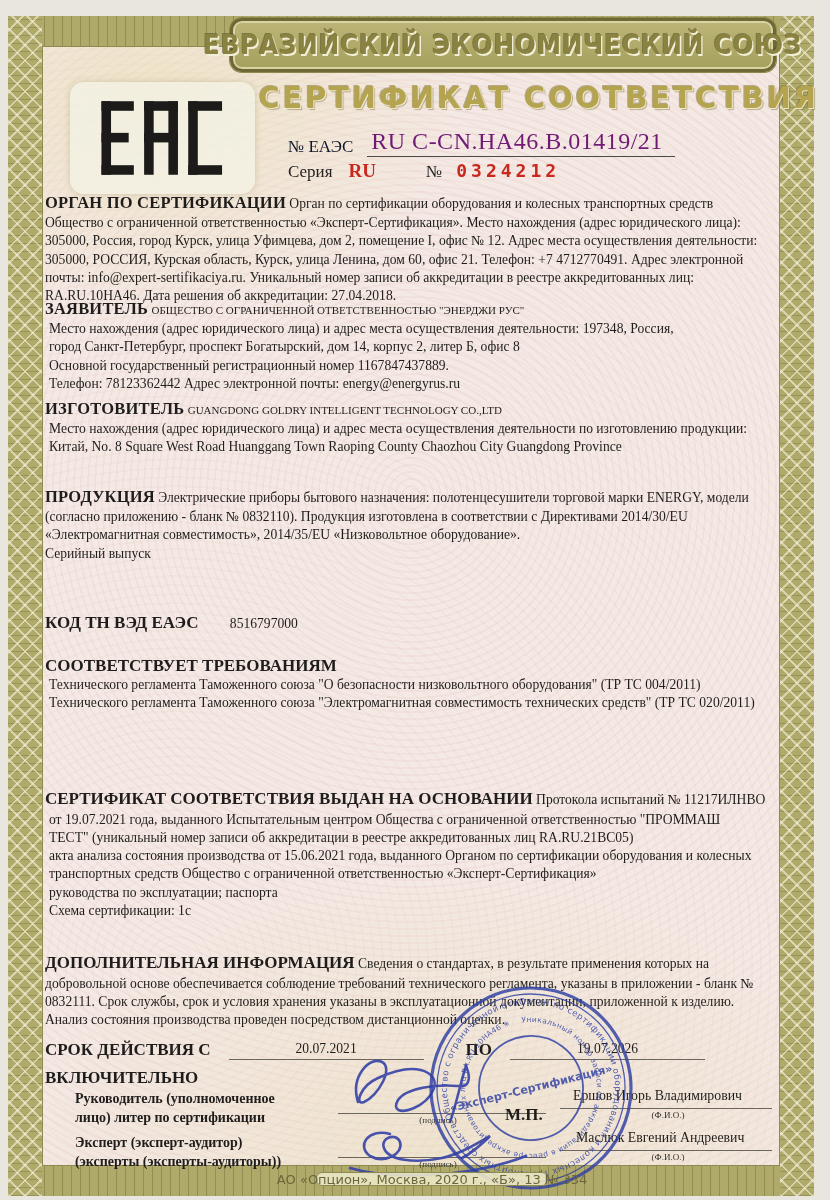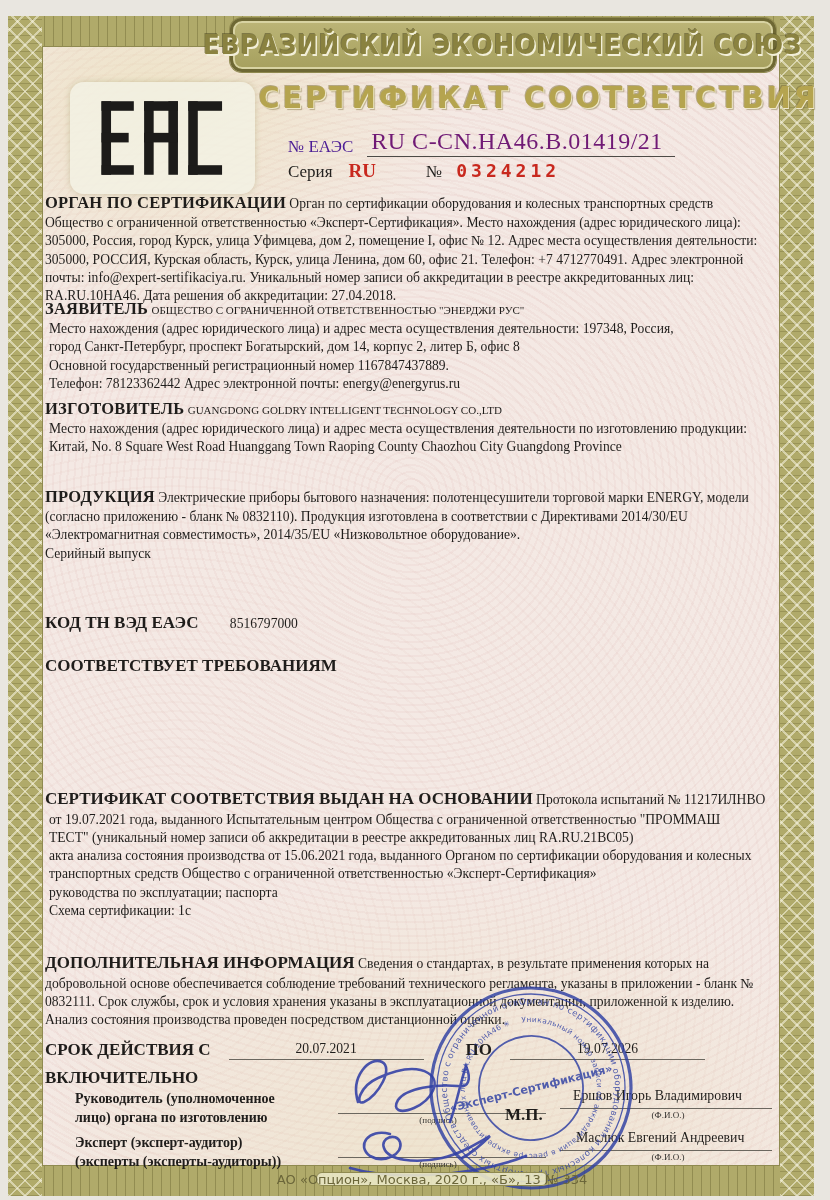--- a/index.html
+++ b/index.html
@@ -66,21 +66,21 @@
     box-shadow:0 0 6px rgba(150,140,90,.35);
     display:flex;align-items:center;justify-content:center;
   }
   .doc-title{
     position:absolute;left:240px;top:64px;width:530px;text-align:center;
     font-family:"DejaVu Sans", sans-serif;font-weight:bold;font-size:30px;
     letter-spacing:3px;color:#b5a44f;white-space:nowrap;transform:scaleX(.96);
     text-shadow:1px 1px 0 #efe8c8, 2px 2px 1px rgba(120,105,50,.45), -1px -1px 0 rgba(120,105,50,.5);
   }
   .num-line{position:absolute;left:280px;top:112px;display:flex;align-items:flex-end;}
-  .num-label{font-size:17px;color:#4c1d95;}
+  .num-label{font-size:17px;color:#0f172a;}
   .num-value{
     margin-left:14px;width:300px;border-bottom:1px solid #4c4a46;
     font-size:24px;color:#701a75;padding:0 4px 1px 4px;letter-spacing:.5px;
   }
   .series-line{position:absolute;left:280px;top:144px;display:flex;align-items:baseline;font-size:17px;color:#242220;}
   .series-val{color:#c8281e;font-weight:bold;font-size:19px;margin-left:16px;}
   .series-no{margin-left:50px;}
   .series-num{
     color:#c8281e;margin-left:14px;font-family:"DejaVu Sans Mono", monospace;
     font-size:18px;font-weight:bold;letter-spacing:4px;
@@ -197,20 +197,22 @@
       <p class="t">Серийный выпуск</p>
     </div>
 
     <div class="sec" style="top:596px">
       <p class="t"><b class="h-big">КОД ТН ВЭД ЕАЭС</b>
       <span style="margin-left:28px">8516797000</span></p>
     </div>
 
     <div class="sec" style="top:640px">
       <p><b class="h-big">СООТВЕТСТВУЕТ ТРЕБОВАНИЯМ</b></p>
+      <p class="t pre indent">Технического регламента Таможенного союза "О безопасности низковольтного оборудования" (ТР ТС 004/2011)
+Технического регламента Таможенного союза "Электромагнитная совместимость технических средств" (ТР ТС 020/2011)</p>
     </div>
 
     <div class="sec" style="top:772px">
       <p class="t"><b class="h-big">СЕРТИФИКАТ СООТВЕТСТВИЯ  ВЫДАН НА ОСНОВАНИИ</b>
       <span>Протокола испытаний № 11217ИЛНВО</span></p>
       <p class="t pre indent">от 19.07.2021 года, выданного Испытательным центром Общества с ограниченной ответственностью "ПРОММАШ
 ТЕСТ" (уникальный номер записи об аккредитации в реестре аккредитованных лиц RA.RU.21ВС05)
 акта анализа состояния производства от 15.06.2021 года, выданного Органом по сертификации оборудования и колесных
 транспортных средств Общество с ограниченной ответственностью «Эксперт-Сертификация»
 руководства по эксплуатации; паспорта
@@ -226,21 +228,21 @@
       <div class="val-row">
         <span class="val-label">СРОК ДЕЙСТВИЯ С</span>
         <span class="val-date d1">20.07.2021</span>
         <span class="val-label po">ПО</span>
         <span class="val-date d2">19.07.2026</span>
       </div>
       <div class="incl">ВКЛЮЧИТЕЛЬНО</div>
     </div>
 
     <div class="sig-label pre" style="top:1074px">Руководитель (уполномоченное
-лицо) органа по изготовлению</div>
+лицо) литер по сертификации</div>
     <div class="sig-label pre" style="top:1118px">Эксперт (эксперт-аудитор)
 (эксперты (эксперты-аудиторы))</div>
 
     <div class="sig-rule" style="left:330px;top:1096px;width:208px"></div>
     <div class="sig-caption" style="left:360px;top:1099px;width:140px">(подпись)</div>
     <div class="sig-rule" style="left:330px;top:1140px;width:208px"></div>
     <div class="sig-caption" style="left:360px;top:1143px;width:140px">(подпись)</div>
 
     <div class="sig-name" style="left:565px;top:1072px">Ершов Игорь Владимирович</div>
     <div class="sig-rule" style="left:552px;top:1091px;width:212px"></div>

